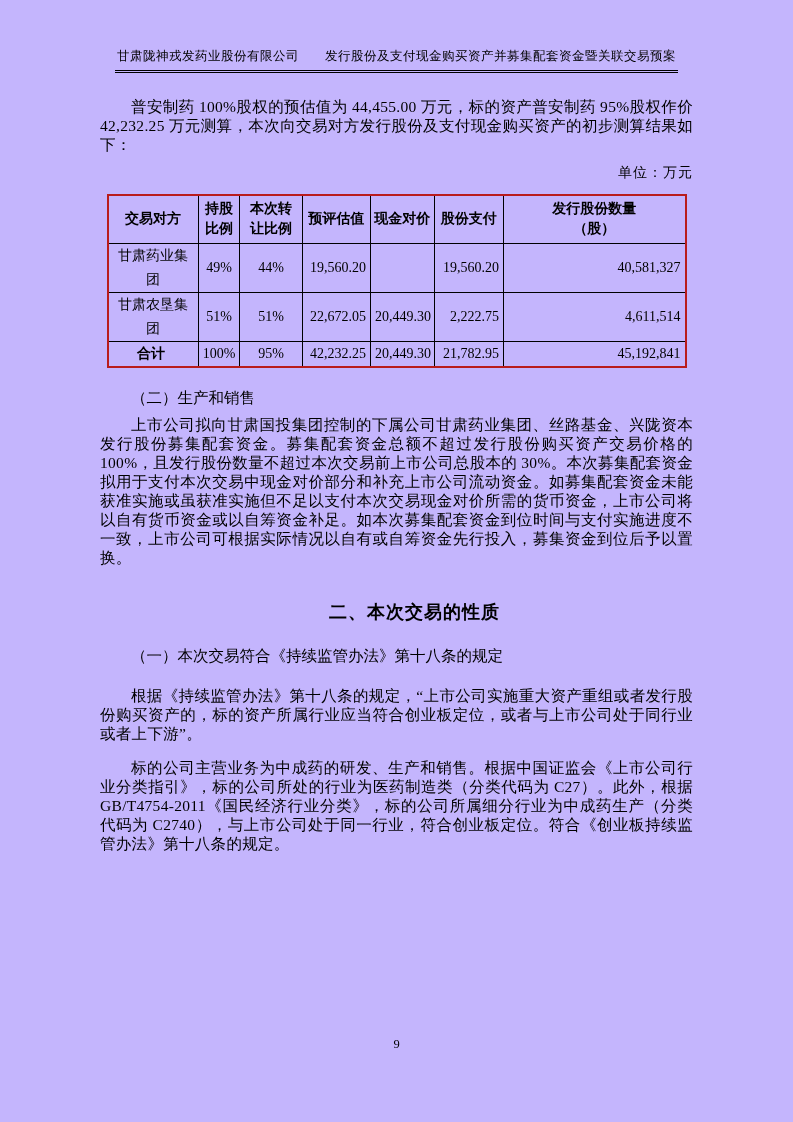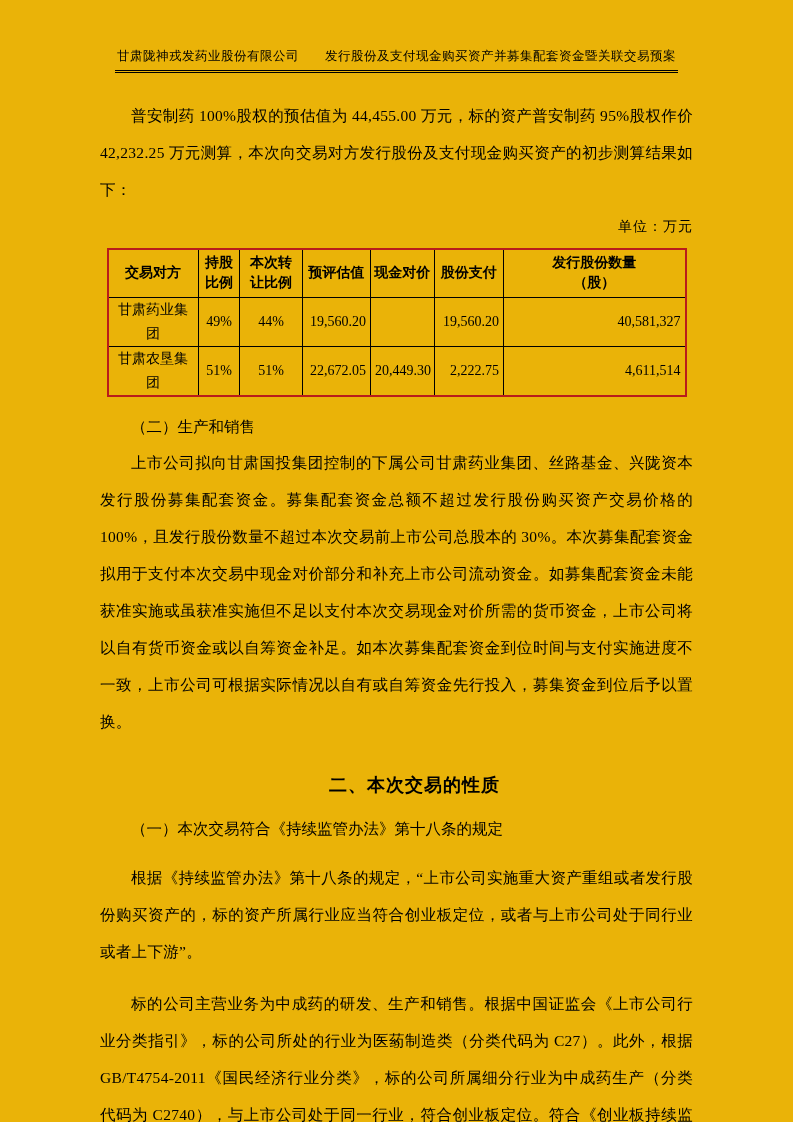--- a/index.html
+++ b/index.html
@@ -4,21 +4,21 @@
 <style>
   html, body {
     margin: 0;
     padding: 0;
     background: #ffffff;
   }
   .page {
     position: relative;
     width: 793px;
     height: 1122px;
-    background: #eab308;
+    background: #c4b5fd;
     color: #000;
     font-family: "Liberation Serif", "DejaVu Serif", serif;
     overflow: hidden;
     box-sizing: border-box;
     padding-top: 46px;
   }
   .content {
     margin: 0 100px;
     width: 593px;
   }
@@ -31,21 +31,21 @@
     font-size: 12.5px;
     line-height: 18px;
     letter-spacing: 0.5px;
     padding: 0 2px 5px 2px;
     border-bottom: 3px double #000;
     white-space: nowrap;
   }
   
   .para {
     font-size: 15.5px;
-    line-height: 37px;
+    line-height: 19px;
     text-align: justify;
     text-indent: 2em;
     margin: 0;
     letter-spacing: 0.3px;
   }
   .p1 { margin-top: 24px; }
   .unit-label {
     font-size: 14px;
     line-height: 26px;
     text-align: right;
@@ -172,20 +172,29 @@
         </tr>
         <tr>
           <td class="cell-name">甘肃农垦集团</td>
           <td class="cell-center">51%</td>
           <td class="cell-center">51%</td>
           <td class="cell-num">22,672.05</td>
           <td class="cell-num">20,449.30</td>
           <td class="cell-num">2,222.75</td>
           <td class="cell-num">4,611,514</td>
         </tr>
+        <tr class="total-row">
+          <td class="cell-name">合计</td>
+          <td class="cell-center">100%</td>
+          <td class="cell-center">95%</td>
+          <td class="cell-num">42,232.25</td>
+          <td class="cell-num">20,449.30</td>
+          <td class="cell-num">21,782.95</td>
+          <td class="cell-num">45,192,841</td>
+        </tr>
       </tbody>
     </table>
 
     <p class="sub-title">（二）生产和销售</p>
 
     <p class="para p2">上市公司拟向甘肃国投集团控制的下属公司甘肃药业集团、丝路基金、兴陇资本发行股份募集配套资金。募集配套资金总额不超过发行股份购买资产交易价格的 100%，且发行股份数量不超过本次交易前上市公司总股本的 30%。本次募集配套资金拟用于支付本次交易中现金对价部分和补充上市公司流动资金。如募集配套资金未能获准实施或虽获准实施但不足以支付本次交易现金对价所需的货币资金，上市公司将以自有货币资金或以自筹资金补足。如本次募集配套资金到位时间与支付实施进度不一致，上市公司可根据实际情况以自有或自筹资金先行投入，募集资金到位后予以置换。</p>
 
     <h2 class="main-heading">二、本次交易的性质</h2>
 
     <p class="sub-heading">（一）本次交易符合《持续监管办法》第十八条的规定</p>

